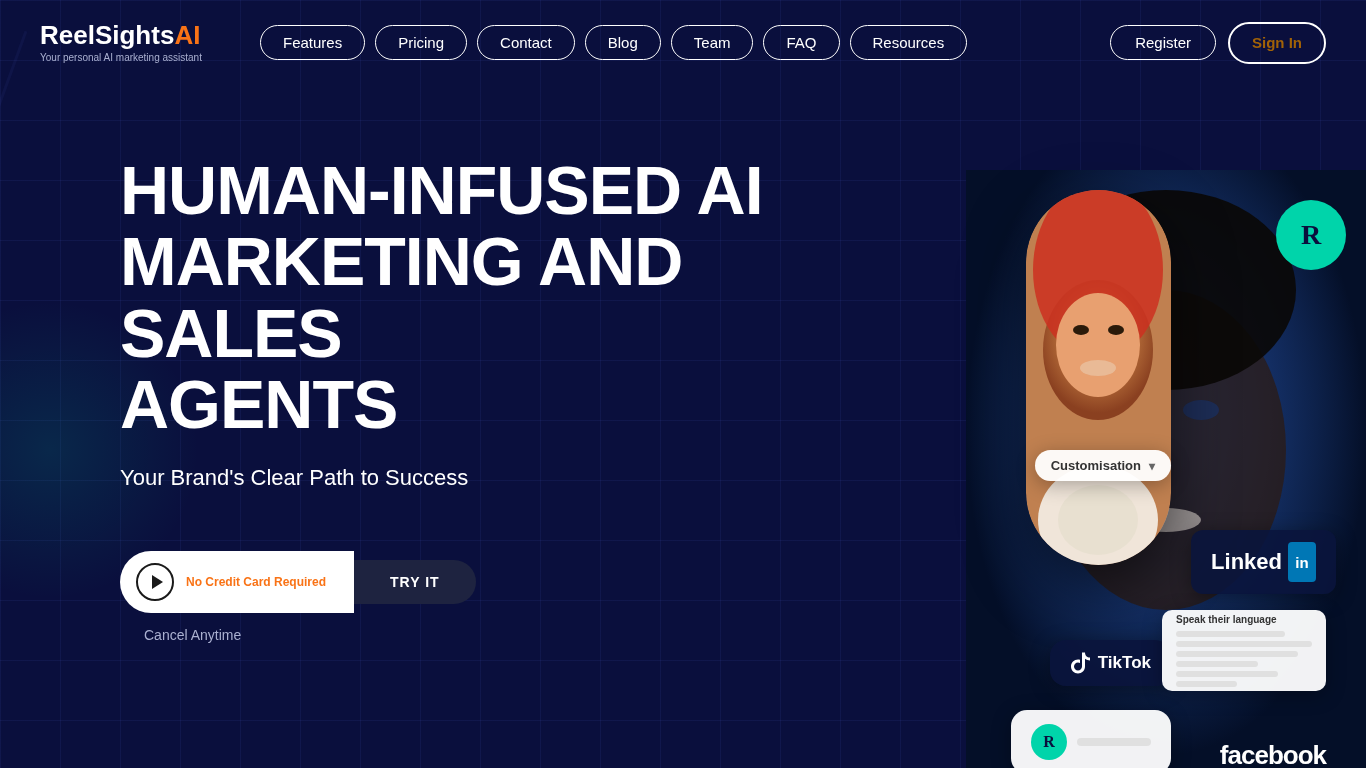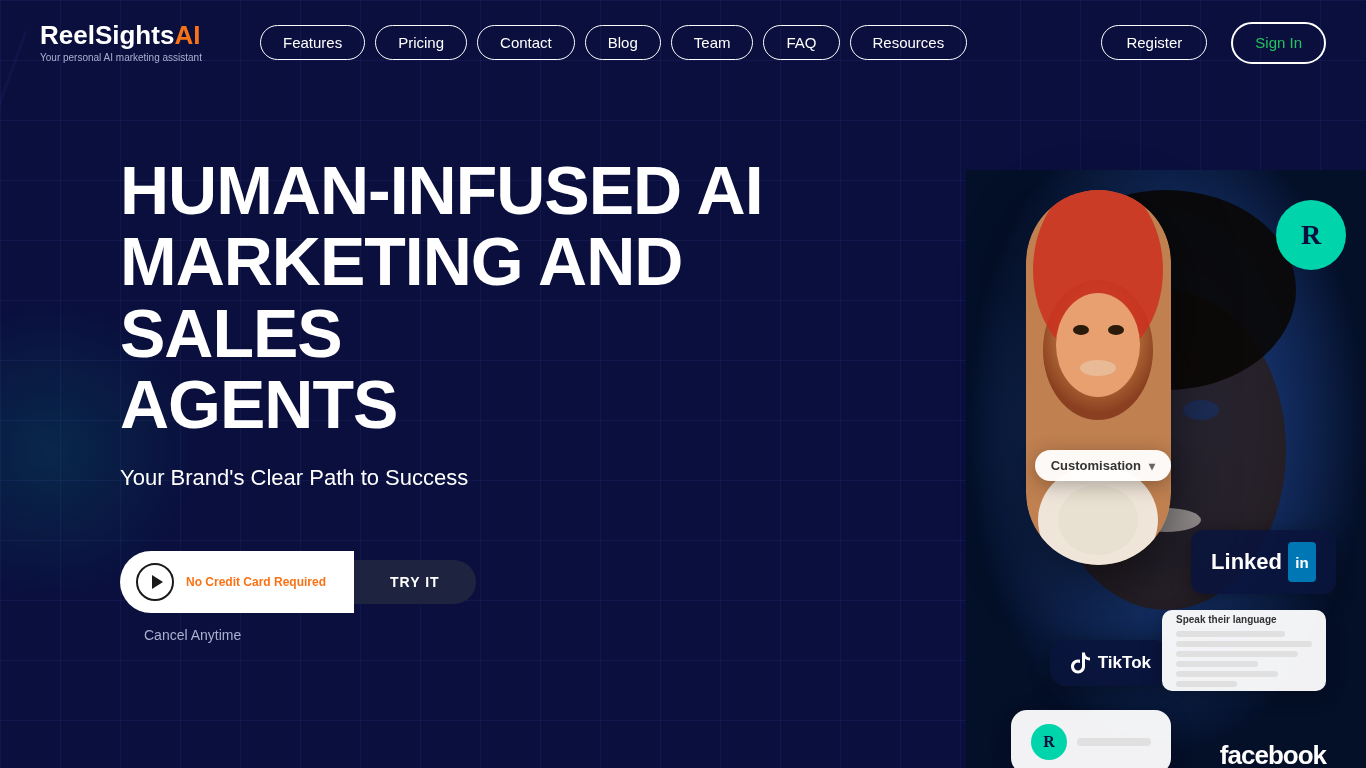--- a/index.html
+++ b/index.html
@@ -102,41 +102,41 @@
       border-radius: 50px;
       transition: background 0.2s;
       cursor: pointer;
       background: transparent;
       white-space: nowrap;
     }
 
     .nav-actions {
       display: flex;
       align-items: center;
-      gap: 24px;
+      gap: 12px;
       margin-left: auto;
     }
 
     .btn-register {
       color: #ffffff;
       text-decoration: none;
       font-size: 15px;
       font-weight: 500;
       padding: 8px 24px;
       border: 1.5px solid #ffffff;
       border-radius: 50px;
       cursor: pointer;
       background: transparent;
       white-space: nowrap;
     }
 
     .btn-signin {
-      color: #22c55e;
+      color: #a16207;
       font-size: 15px;
-      font-weight: 400;
+      font-weight: 700;
       padding: 10px 22px;
       border: 2px solid #ffffff;
       border-radius: 50px;
       cursor: pointer;
       background: transparent;
       text-align: left;
       white-space: nowrap;
       line-height: 1.2;
     }
 

